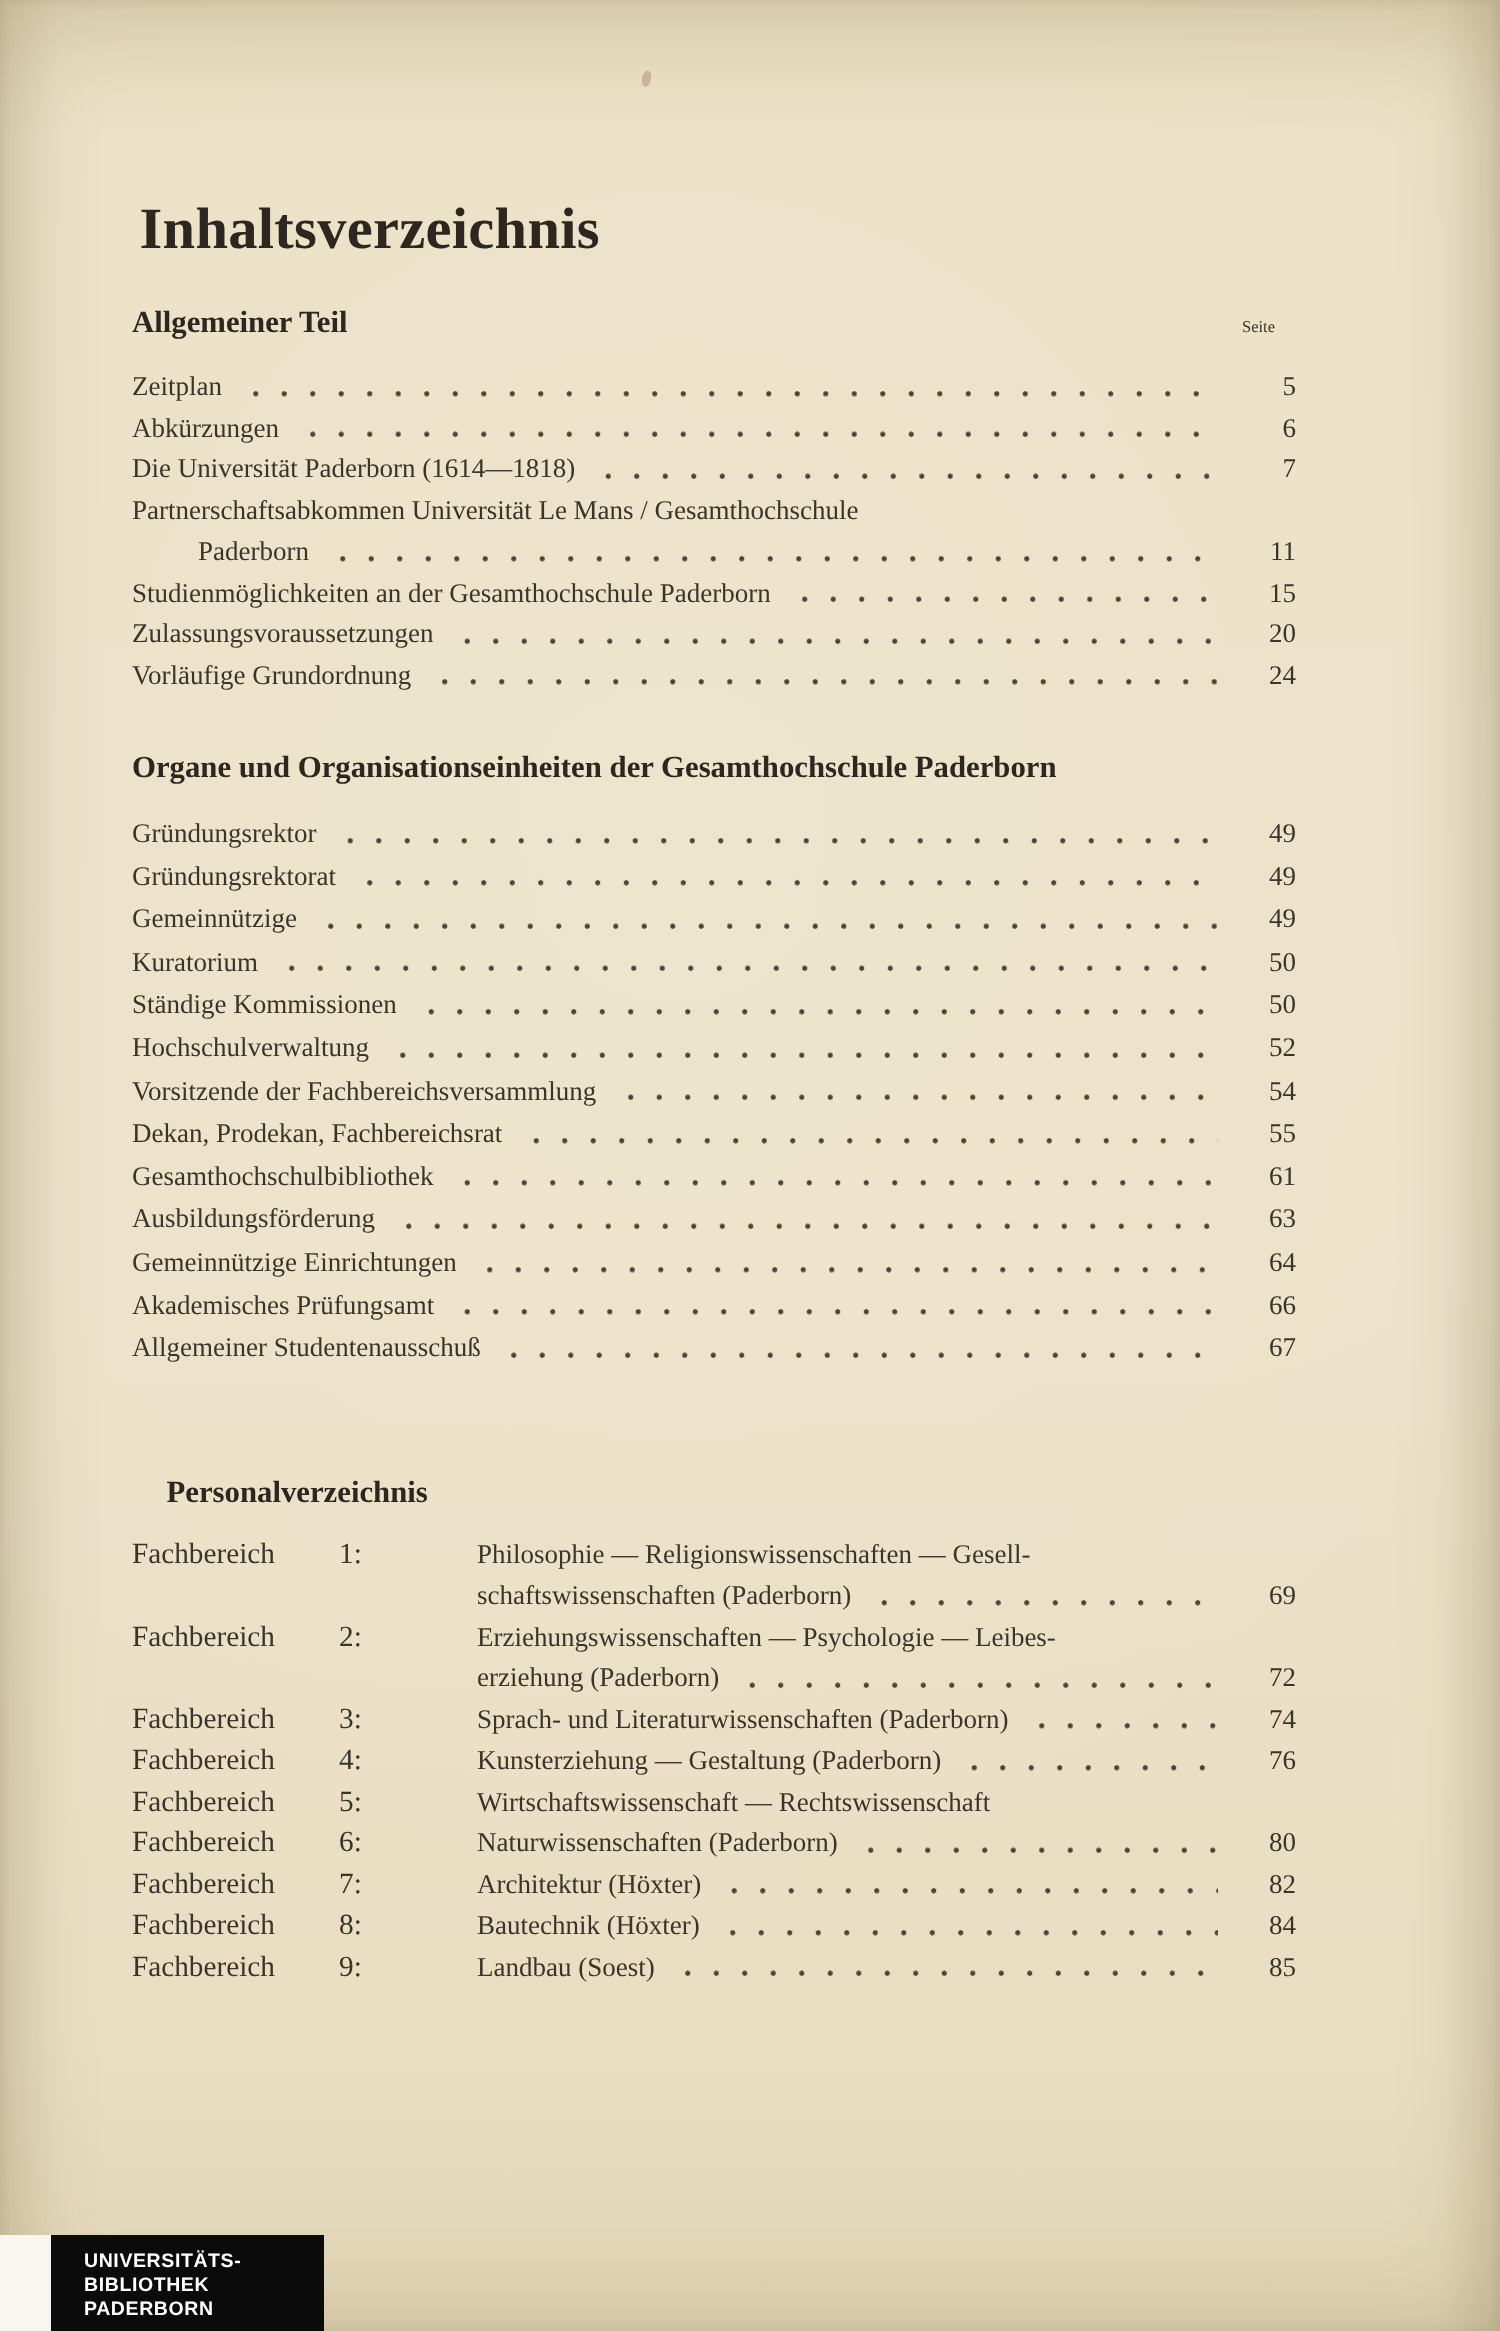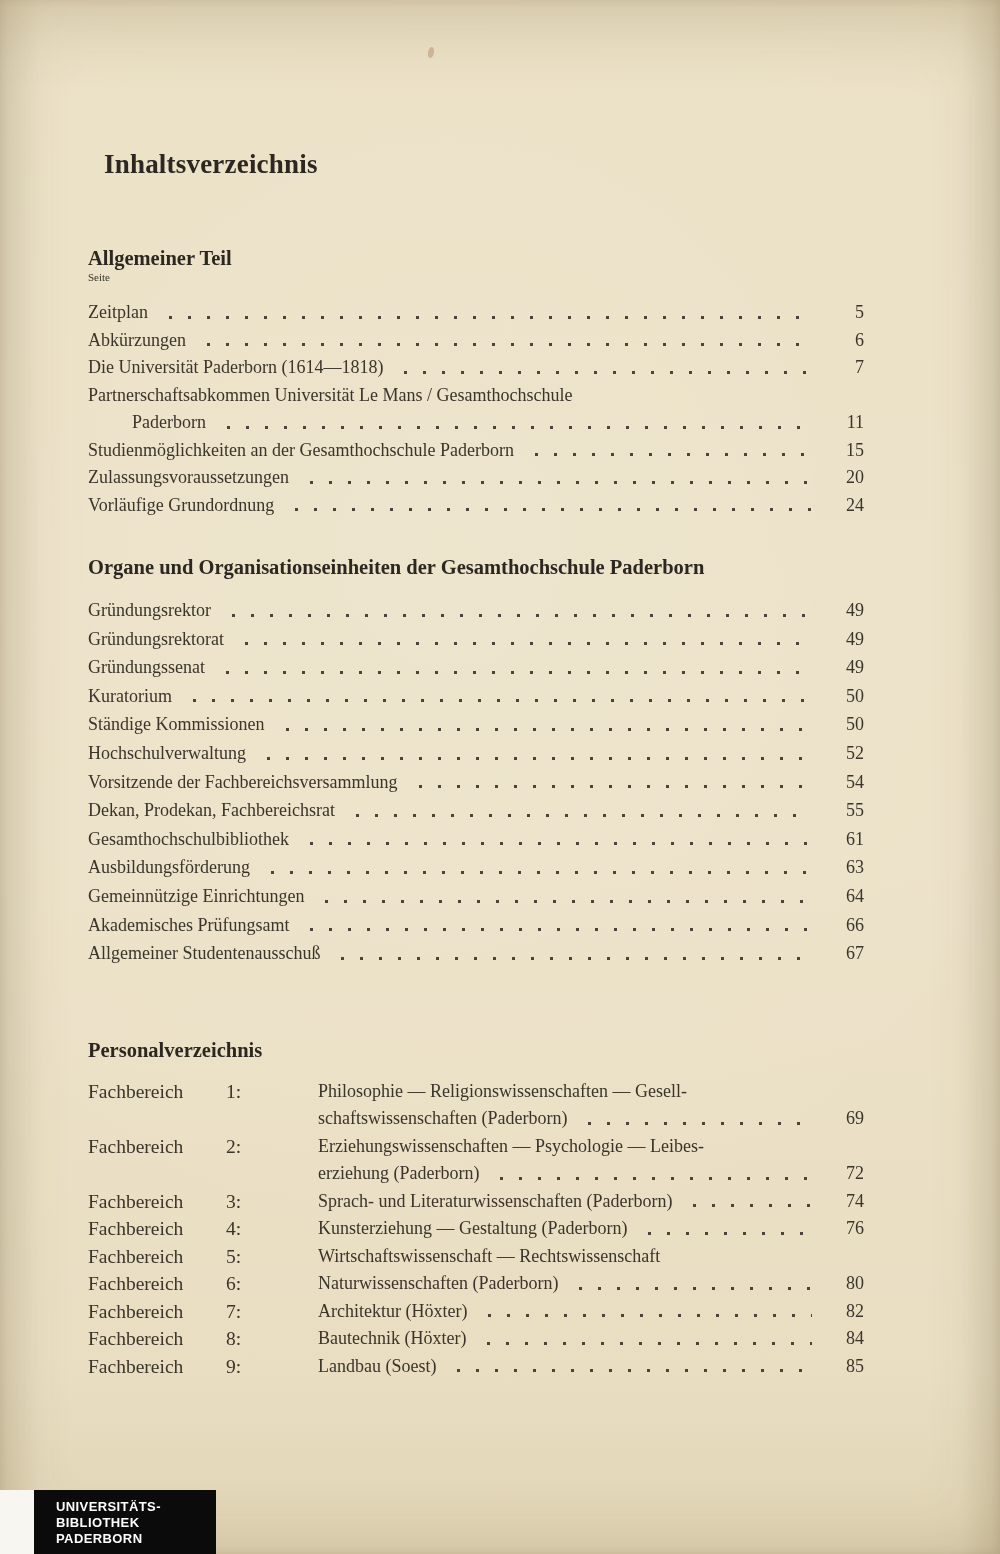--- a/index.html
+++ b/index.html
@@ -12,22 +12,22 @@
       radial-gradient(120% 85% at 45% 35%, rgba(255,255,255,0.10), rgba(0,0,0,0) 62%),
       linear-gradient(90deg, rgba(110,90,50,0.10), rgba(0,0,0,0) 4%, rgba(0,0,0,0) 96%, rgba(110,90,50,0.12)),
       linear-gradient(180deg, #e3d7b8 0%, #ebe1c6 6%, #ece2c8 55%, #e9dec2 88%, #e0d4b4 100%);
     box-shadow: inset 0 0 70px rgba(95,75,40,0.20), inset 0 0 8px rgba(95,75,40,0.12);
     font-family:"Liberation Serif", serif;
     color:#3a342b;
   }
   .blemish{position:absolute;left:428px;top:47px;width:6px;height:11px;border-radius:50%;
     background:rgba(150,85,55,0.30);transform:rotate(12deg);}
   .content{position:absolute;left:88px;top:130px;width:776px;}
-  h1.title{margin:16px;font-size:27px;line-height:36px;font-weight:bold;color:#2c2720;letter-spacing:.2px;}
-  .sec-head{display:flex;align-items:baseline;margin-top:64px;flex-direction:column;}
+  h1.title{margin:5px;font-size:39px;line-height:36px;font-weight:bold;color:#2c2720;letter-spacing:.2px;}
+  .sec-head{display:flex;align-items:baseline;margin-top:32px;}
   .sec-head h2{flex:1;}
   h2{margin:0;font-size:20.5px;line-height:25px;font-weight:bold;color:#2c2720;}
   .seite{font-size:11px;color:#3a342b;padding-right:14px;}
   .rows{margin-top:16px;}
   .rows.s0 .toc-line{line-height:27.5px;}
   .rows.s1{margin-top:16px;}
   .rows.s1 .toc-line{line-height:28.6px;}
   .rows.fb{margin-top:15px;}
   .rows.fb .toc-line{line-height:27.5px;margin-left:34px;}
   .toc-line{display:flex;font-size:18px;}
@@ -35,21 +35,21 @@
   .toc-line.sub{padding-left:44px;}
   .leader{
     flex:1 1 auto;min-width:0;margin:0 10px 0 13px;
     background-image:radial-gradient(circle, #4a443a 1.5px, rgba(0,0,0,0) 1.9px);
     background-size:19px 5px;
     background-repeat:repeat-x;
     background-position:left calc(100% - 7px);
   }
   .pg{width:42px;text-align:right;flex:0 0 auto;}
   .org-head{margin-top:36px;}
-  .pers-head{margin-top:70px;}
+  .pers-head{margin-top:70px;margin-left:23px;}
   .fb-row{display:flex;font-size:19.5px;line-height:27.5px;}
   .fb-label{flex:0 0 138px;}
   .fb-num{flex:0 0 58px;}
   .fb-body{flex:1 1 auto;min-width:0;}
   .watermark{position:absolute;left:0;bottom:0;display:flex;font-family:"Liberation Sans", sans-serif;}
   .wm-bar{width:34px;height:64px;background:#f8f6f0;}
   .wm-box{width:182px;height:64px;background:#0b0b0b;padding:9px 0 0 22px;box-sizing:border-box;}
   .wm-box div{color:#ffffff;font-size:13px;line-height:16px;font-weight:bold;letter-spacing:.4px;}
 </style>
 </head>
@@ -115,21 +115,21 @@
             <span class="txt">Gründungsrektor</span>
             <span class="leader"></span>
             <span class="pg">49</span>
           </div>
           <div class="toc-line">
             <span class="txt">Gründungsrektorat</span>
             <span class="leader"></span>
             <span class="pg">49</span>
           </div>
           <div class="toc-line">
-            <span class="txt">Gründungssenat</span>
+            <span class="txt">Gemeinnützige</span>
             <span class="leader"></span>
             <span class="pg">49</span>
           </div>
           <div class="toc-line">
             <span class="txt">Kuratorium</span>
             <span class="leader"></span>
             <span class="pg">50</span>
           </div>
           <div class="toc-line">
             <span class="txt">Ständige Kommissionen</span>

